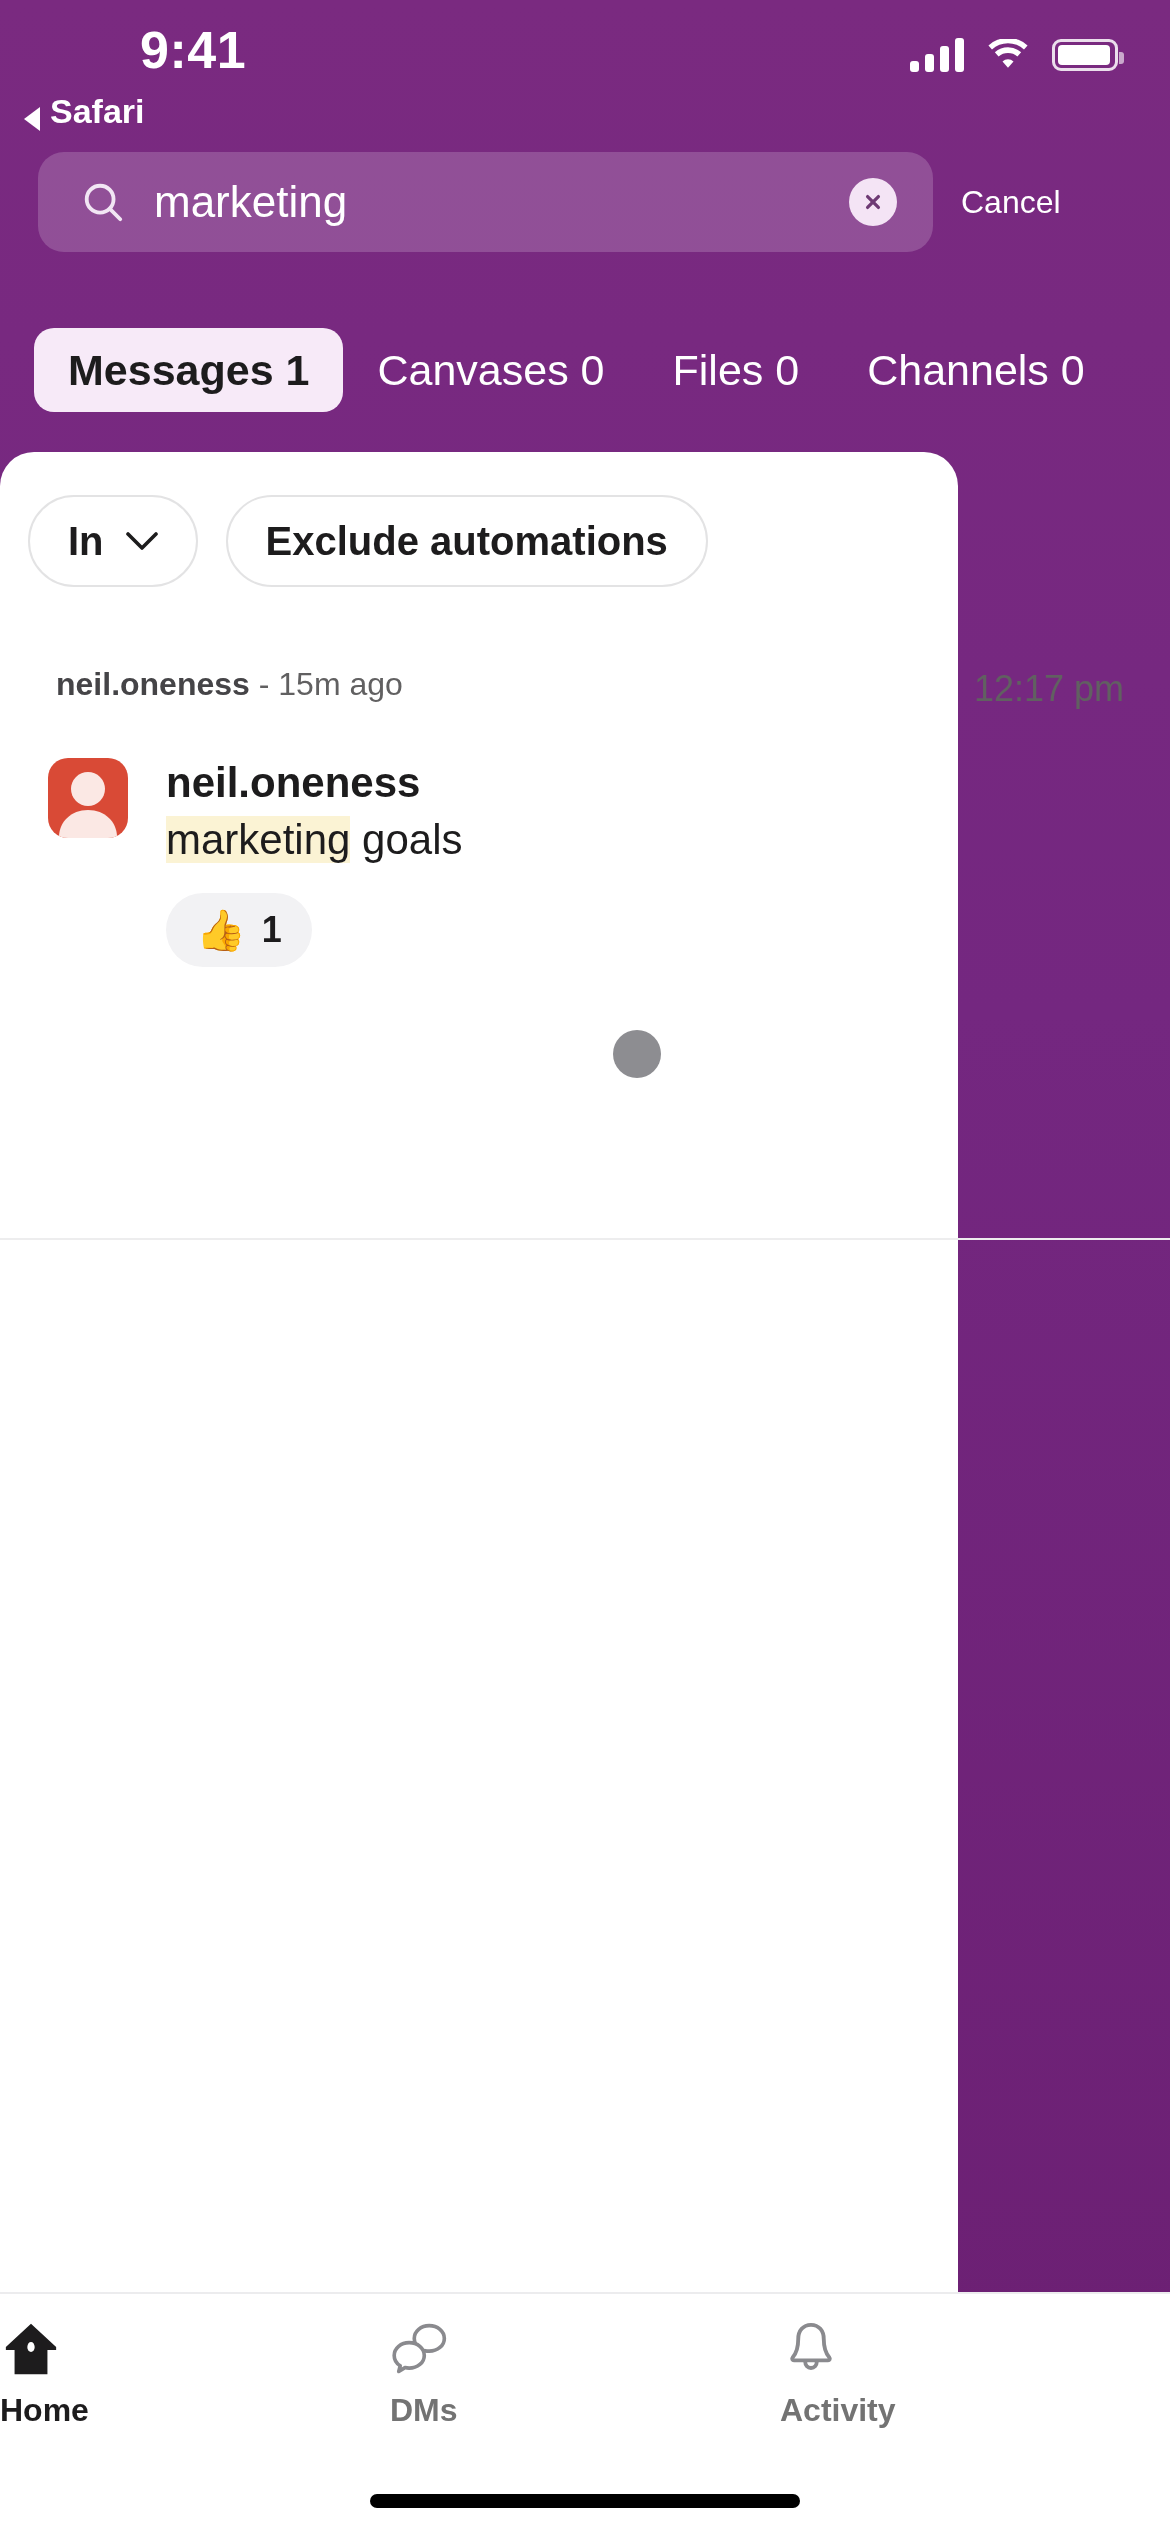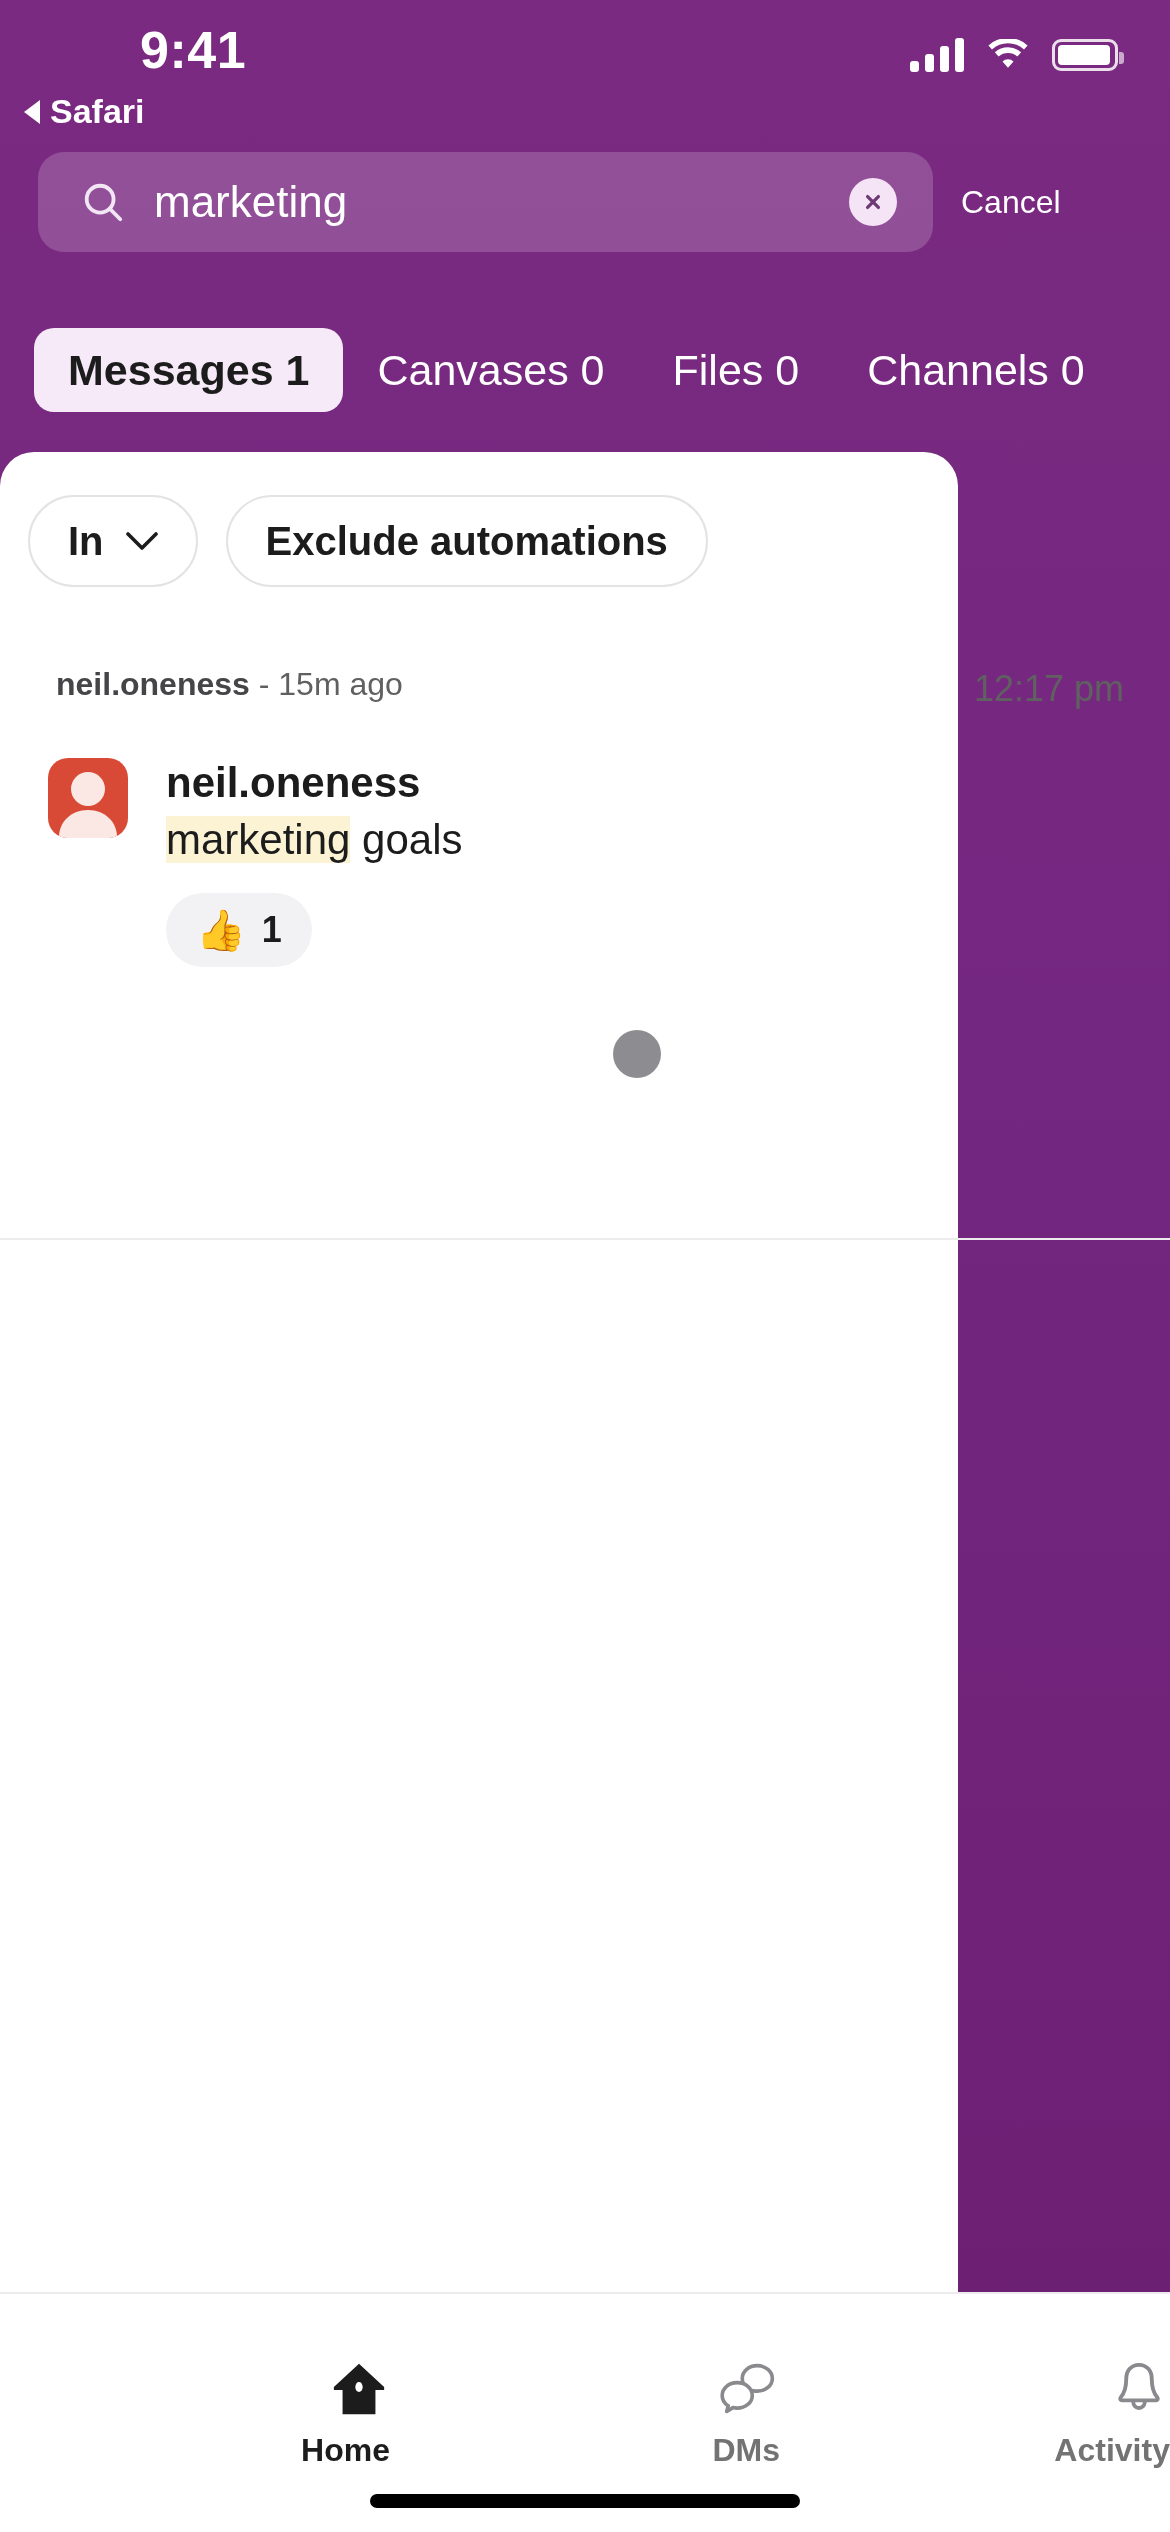--- a/index.html
+++ b/index.html
@@ -44,21 +44,21 @@
   .batt::after {
     content:""; position:absolute; right:-9px; top:10px;
     width:5px; height:12px; background:rgba(255,255,255,0.6);
     border-radius:0 3px 3px 0;
   }
   .batt i { display:block; margin:0 3px; height:20px; width:52px; background:#fff; border-radius:4px; }
 
   
   #back-link {
     position:absolute; left:24px; top:92px;
-    display:flex; align-items:center; gap:10px;
+    display:flex; align-items:flex-end; gap:10px;
     color:#ffffff; font-size:34px; font-weight:600;
   }
   #back-link .tri {
     width:0; height:0;
     border-top:12px solid transparent;
     border-bottom:12px solid transparent;
     border-right:16px solid #ffffff;
   }
 
   
@@ -181,21 +181,21 @@
   }
 
   
   #bottom-nav {
     position:absolute; left:0; bottom:0; width:1170px; height:240px;
     background:#ffffff; border-top:2px solid #ECECEE;
     display:flex;
   }
   .nav-item {
     width:33.333%; padding-top:26px;
-    display:flex; flex-direction:column; align-items:flex-end; gap:14px;margin-top:40px;
+    display:flex; flex-direction:column; align-items:flex-start; gap:14px;
   }
   .nav-item svg { width:62px; height:58px; }
   .nav-label { font-size:32px; color:#737373; font-weight:700; }
   .nav-item.active .nav-label { color:#1D1C1D; font-weight:700; }
   #home-indicator {
     position:absolute; left:50%; transform:translateX(-50%);
     bottom:24px; width:430px; height:14px;
     background:#000000; border-radius:7px;
   }
 </style>

